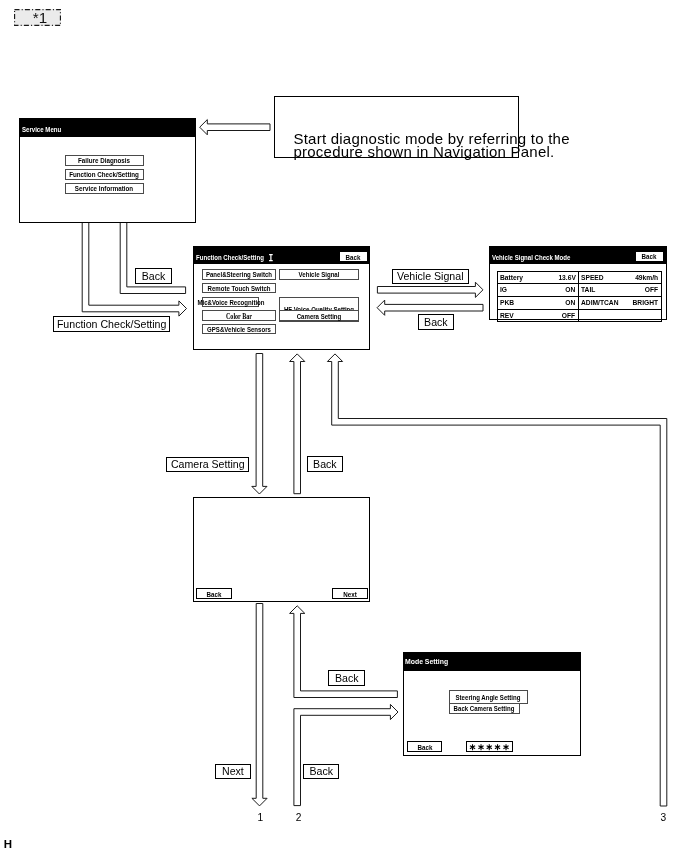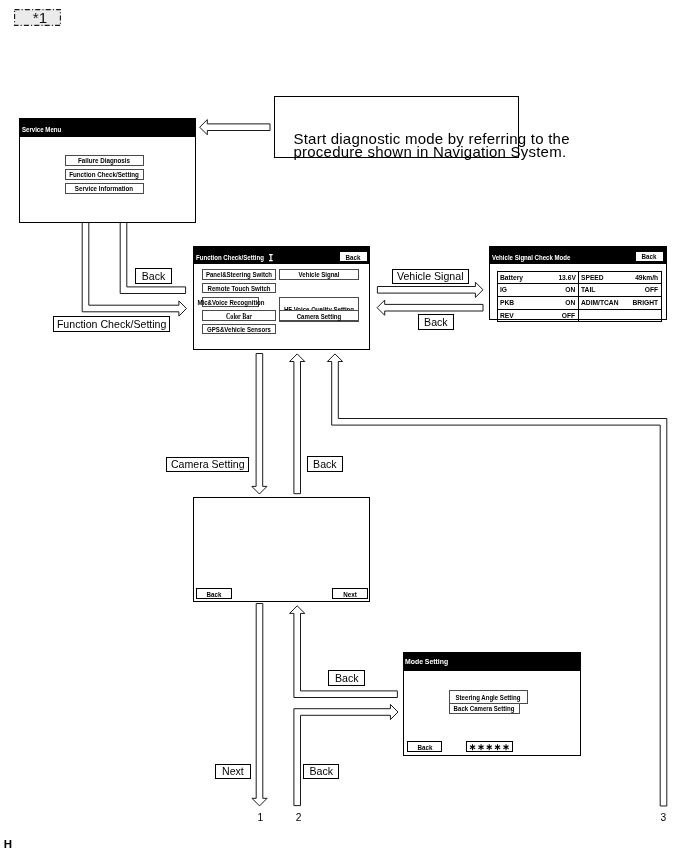--- a/index.html
+++ b/index.html
@@ -90,21 +90,21 @@
       <i style="font-size: 8px; --sx: 0.78; transform: translate(-50%, -50%) scaleX(0.78);">Function Check/Setting</i>
       </div>
     <div class="sbtn" style="left:45px;top:63.5px;width:79px;height:11.5px;">
       <i style="font-size: 8px; --sx: 0.78; transform: translate(-50%, -50%) scaleX(0.78);">Service Information</i>
       </div>
   </div>
 
   <div id="callout" style="left:273.6px;top:96px;width:245.7px;height:61.9px;">
     <div class="ctxt">
       <div>Start diagnostic mode by referring to the</div>
-      <div>procedure shown in Navigation System.</div>
+      <div>procedure shown in Navigation Panel.</div>
     </div>
   </div>
 
   <div class="screen" style="left:192.8px;top:246.1px;width:177.1px;height:103.5px;">
     <div class="titlebar" style="height:17px;">
       <span class="ttxt" style="left: 2.2px; top: 5.6px; font-size: 8px; --sx: 0.76; transform: scaleX(0.76);"><span>Function Check/Setting</span></span>
       <svg class="rnum" viewBox="0 0 6 12" xmlns="http://www.w3.org/2000/svg">
           <path d="M0 0 H6 V2.1 H4.0 V9.9 H6 V12 H0 V9.9 H2.0 V2.1 H0 Z" fill="#ffffff"></path>
         </svg>
     </div>

